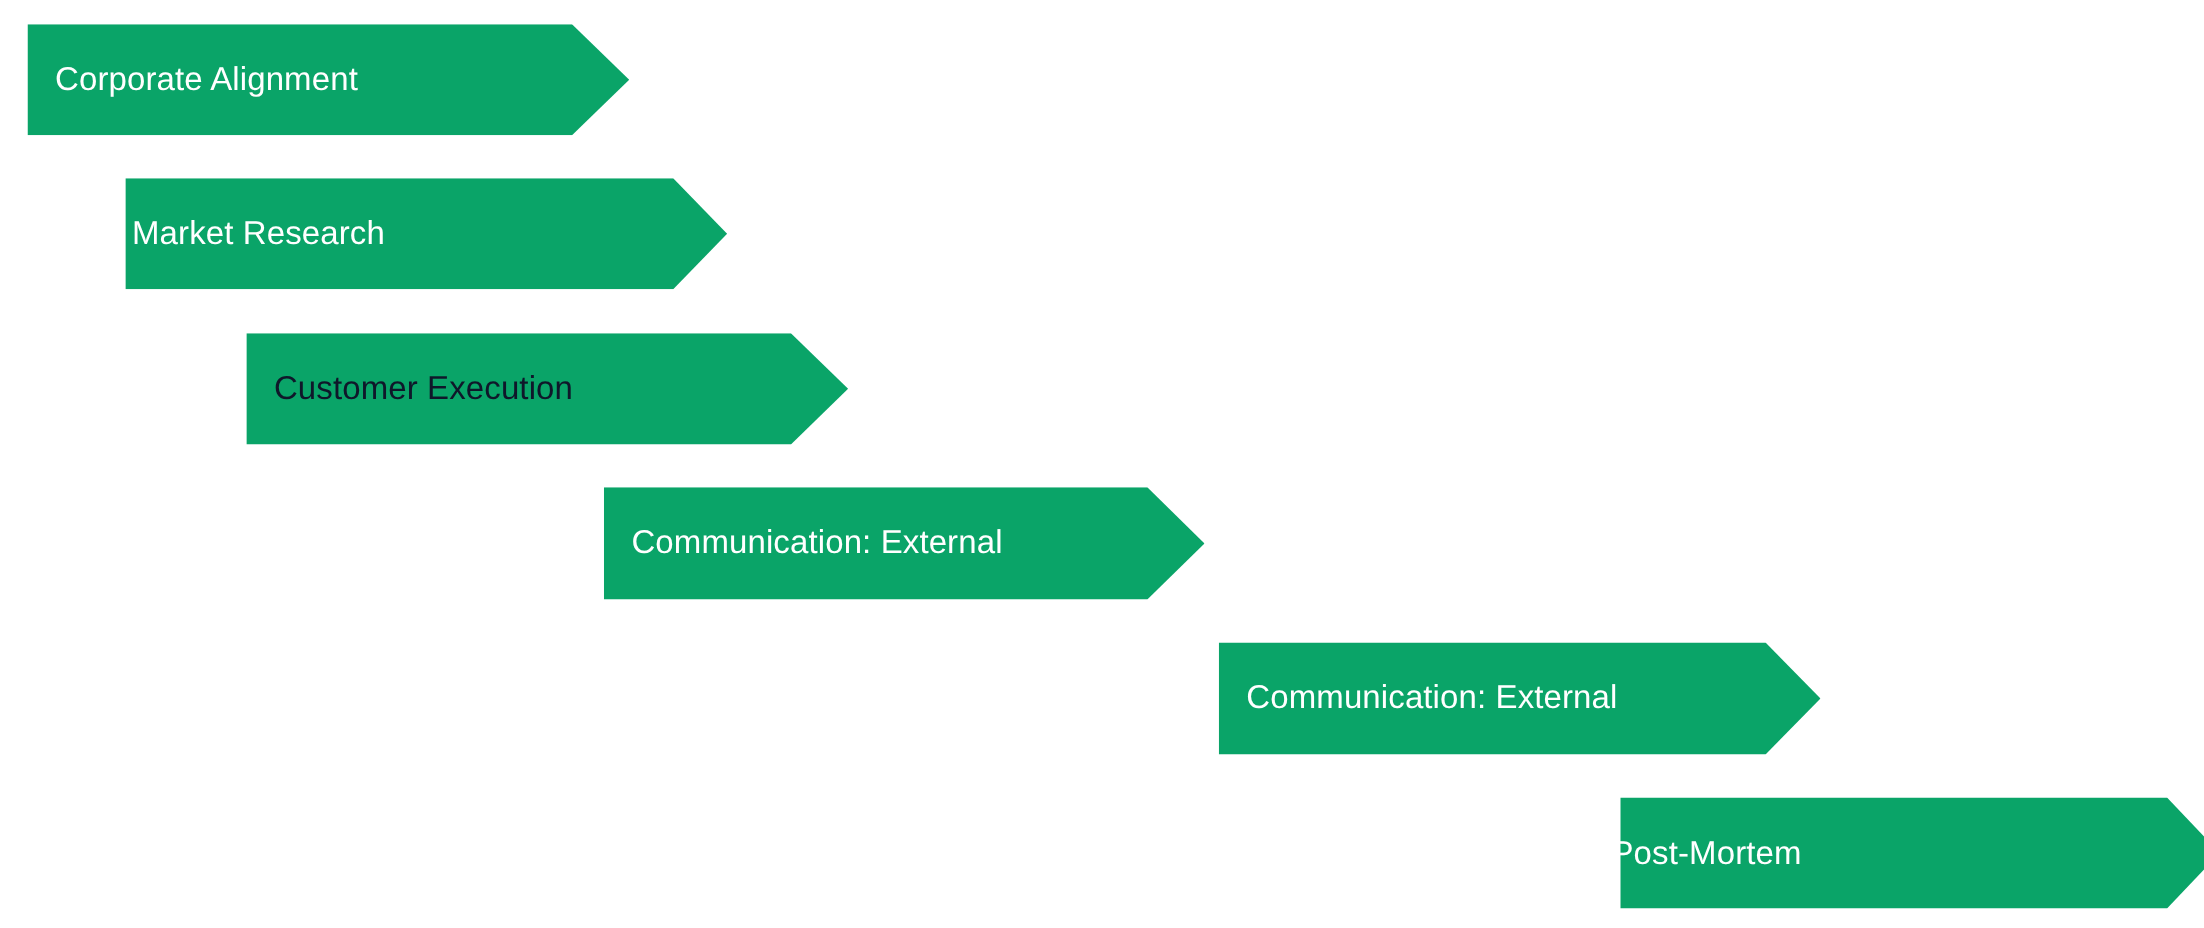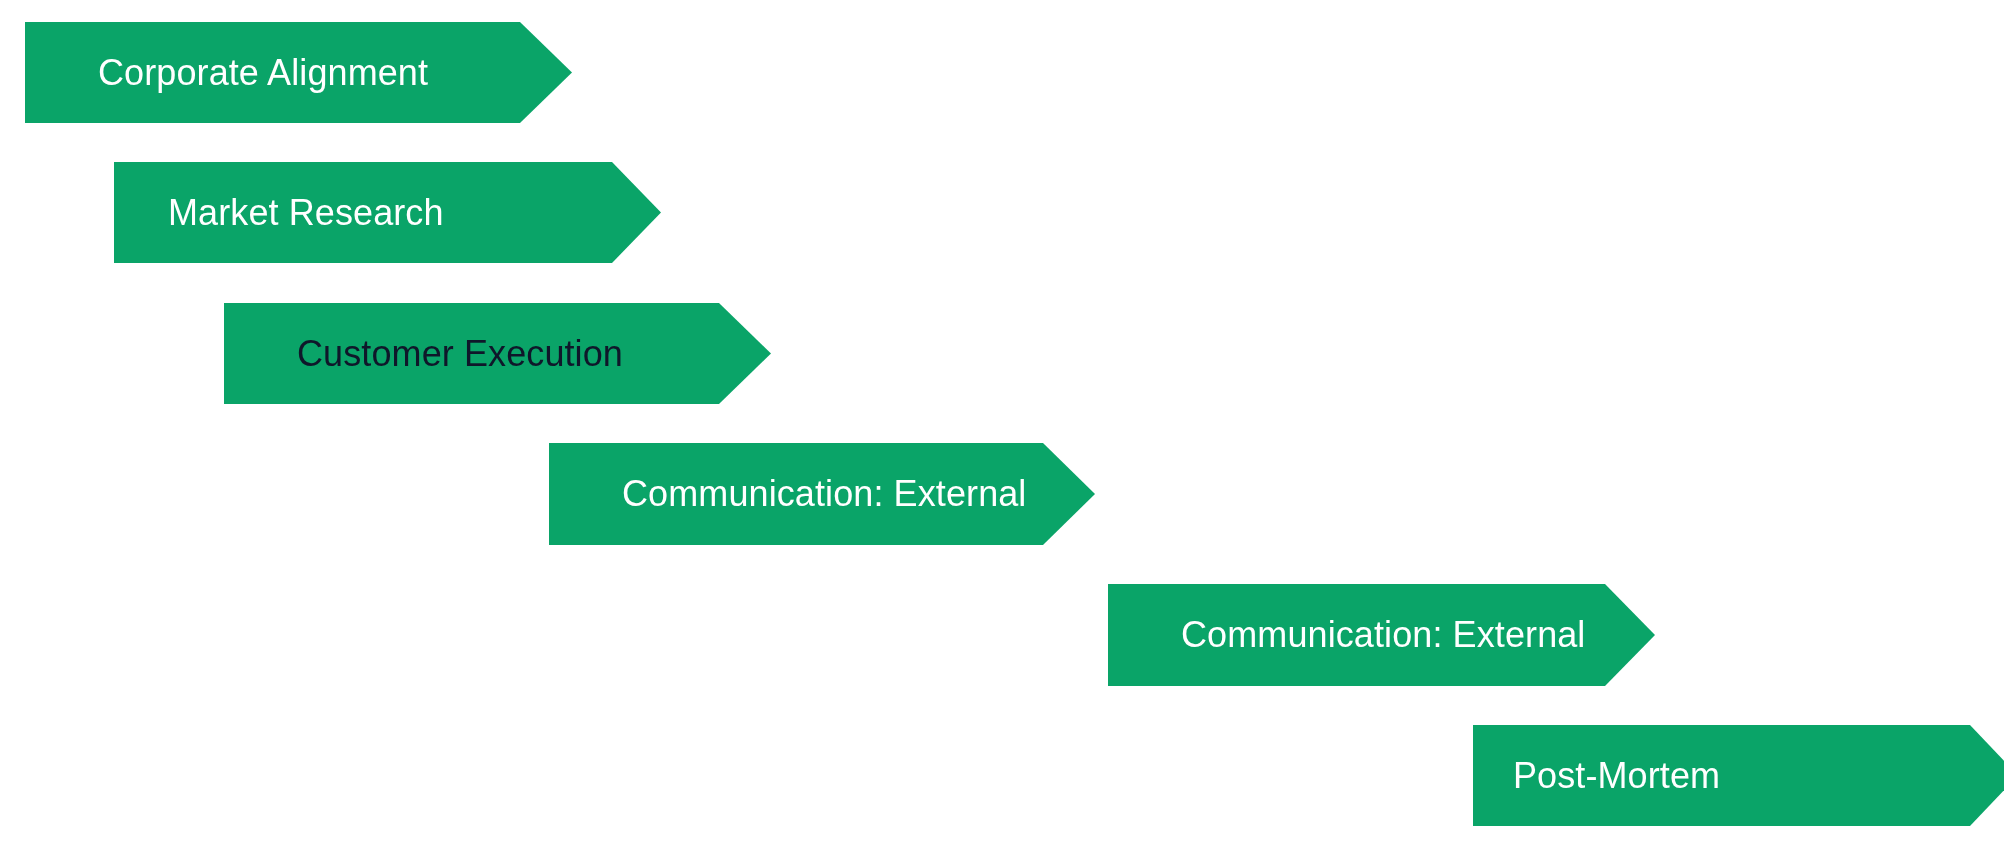--- a/index.html
+++ b/index.html
@@ -29,27 +29,26 @@
     width: 100%;
     height: 100%;
   }
   .chevron-label {
     position: absolute;
     top: 0;
     bottom: 0;
     display: flex;
     align-items: center;
     color: #ffffff;
-    font-size: 36px;
+    font-size: 30px;
     font-weight: 400;
     line-height: 1;
     white-space: nowrap;
     letter-spacing: 0.1px;
     pointer-events: none;
-    margin-left: 48px;
   }
 </style>
 </head>
 <body>
 
 <div id="canvas" style="width: 2004px; height: 844px; background: rgb(255, 255, 255);">
     <div class="chevron" style="left: 25px; top: 22px; width: 547px; height: 101px;">
       <svg class="chevron-shape" viewBox="0 0 547 101" preserveAspectRatio="none">
         <path d="M 0 0 L 495 0 L 547 50.5 L 495 101 L 0 101 Z" fill="#0AA468"></path>
       </svg>

